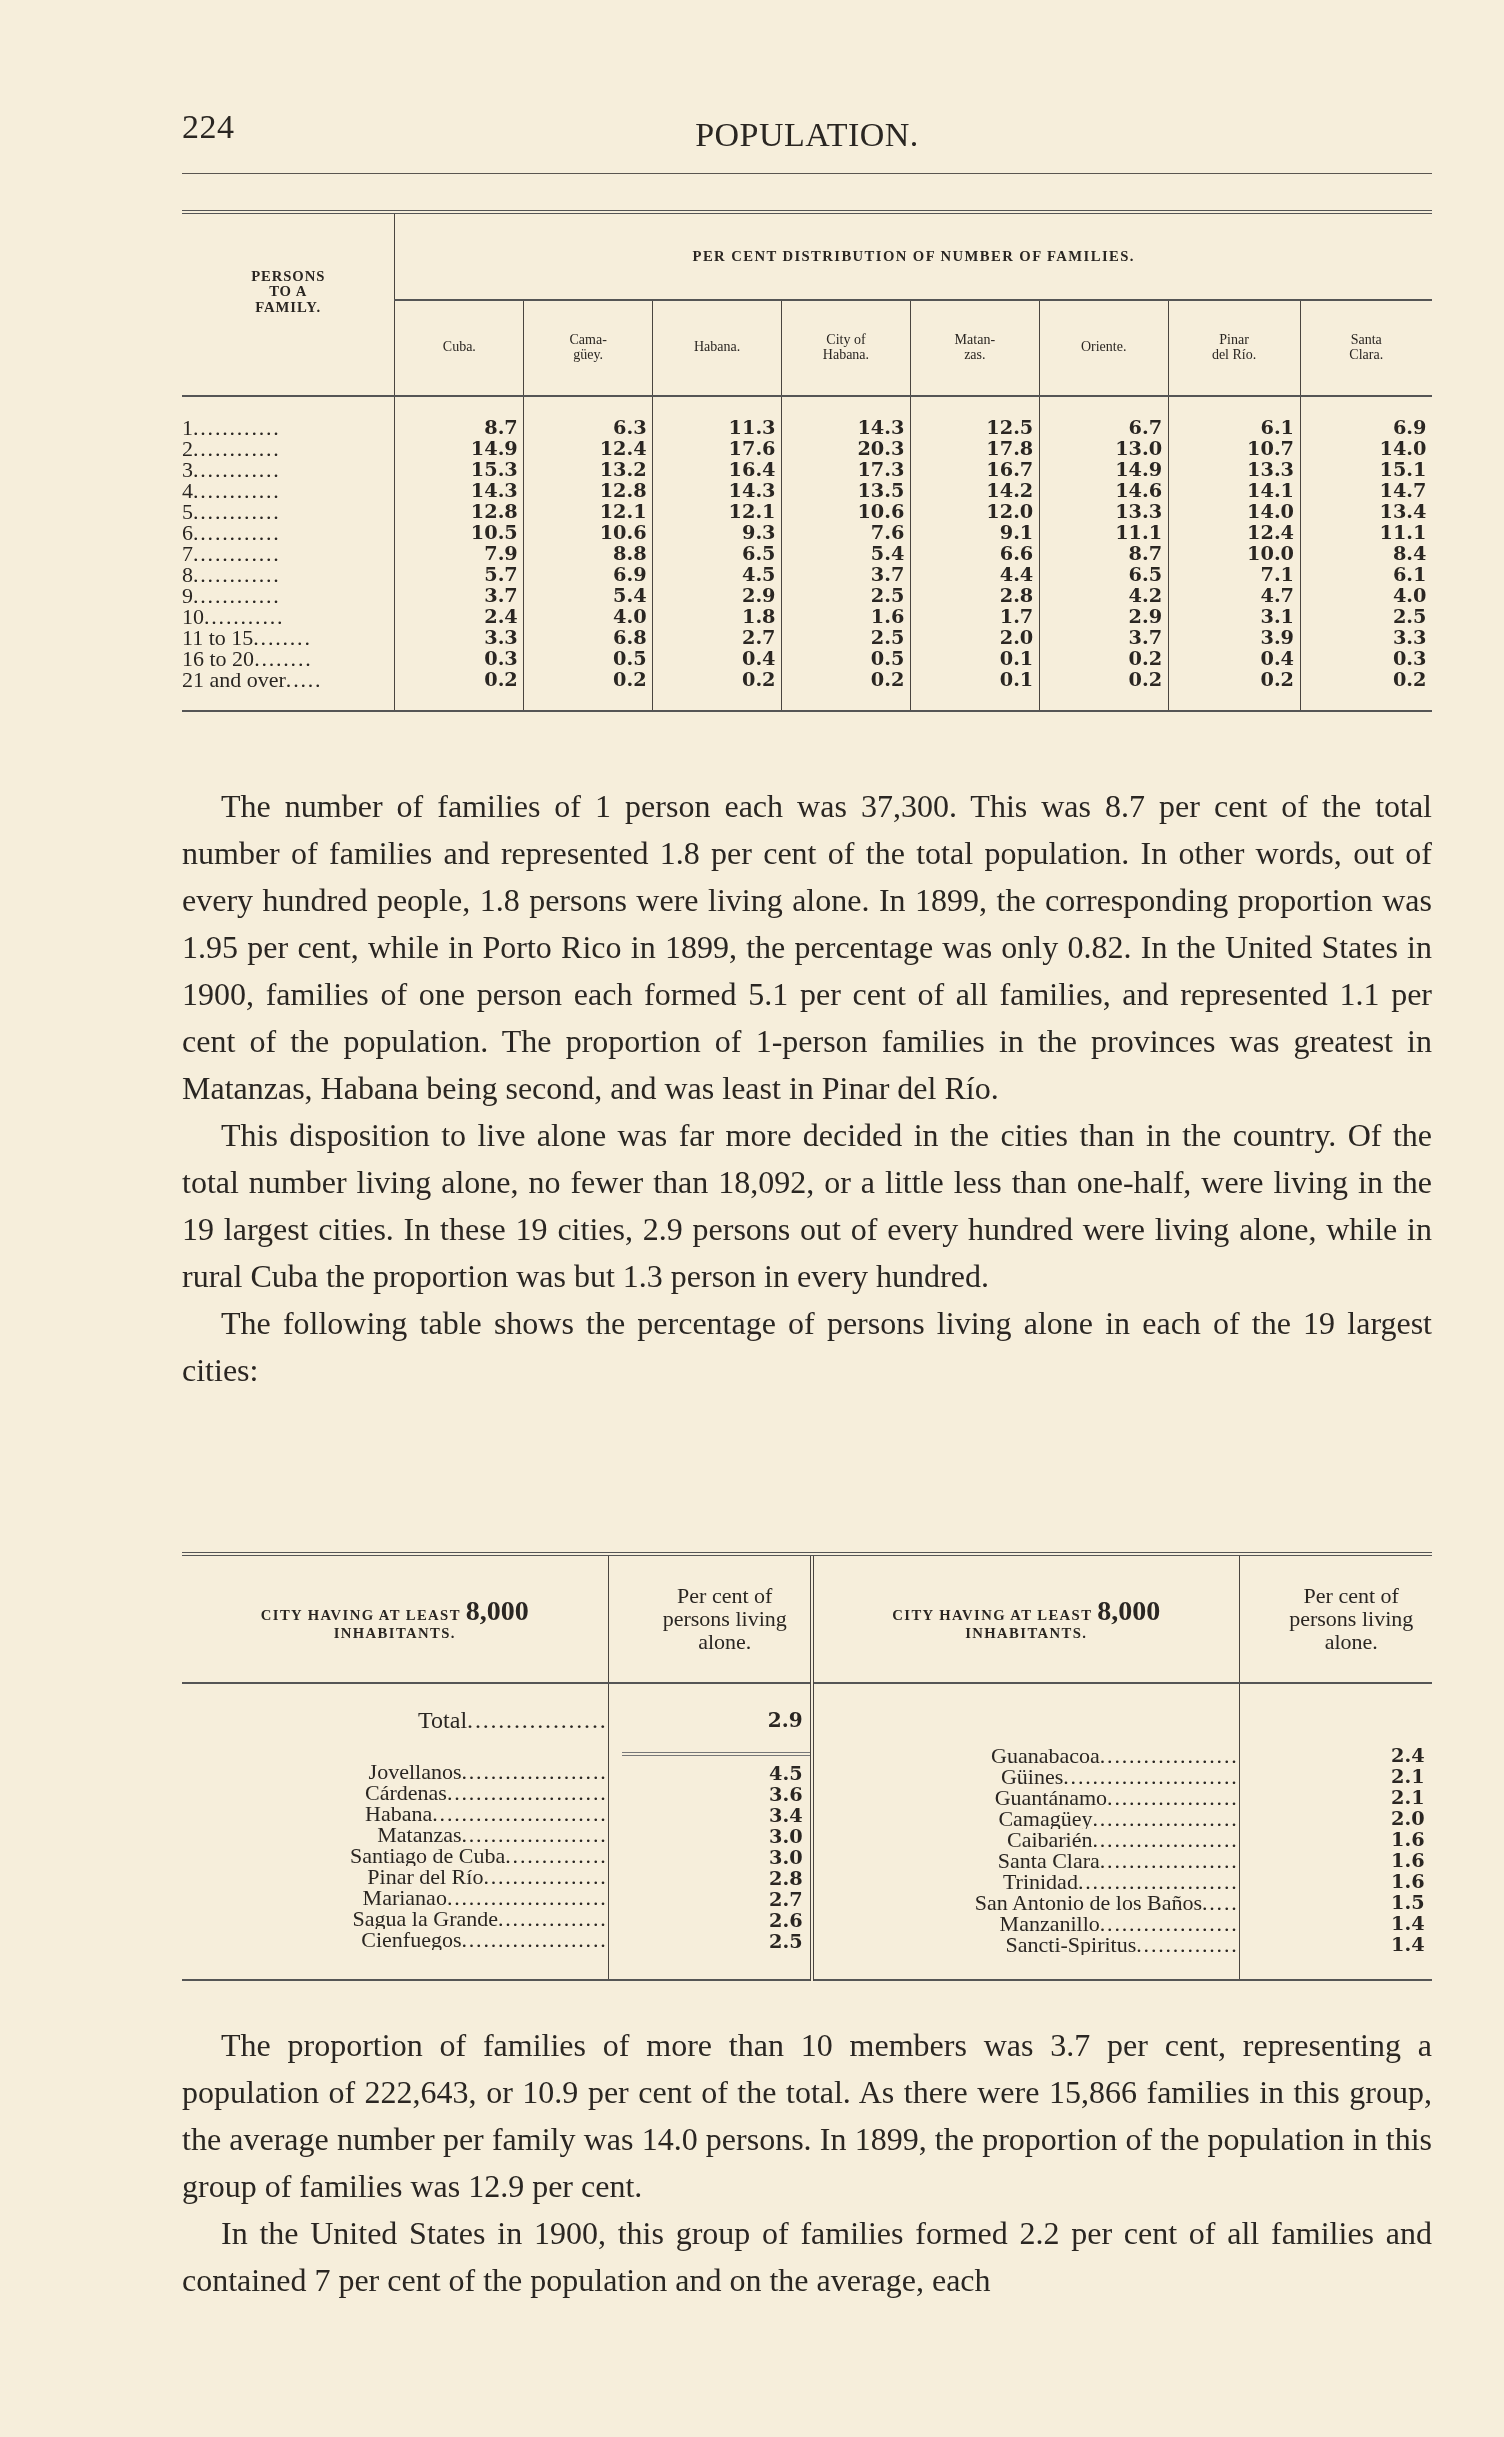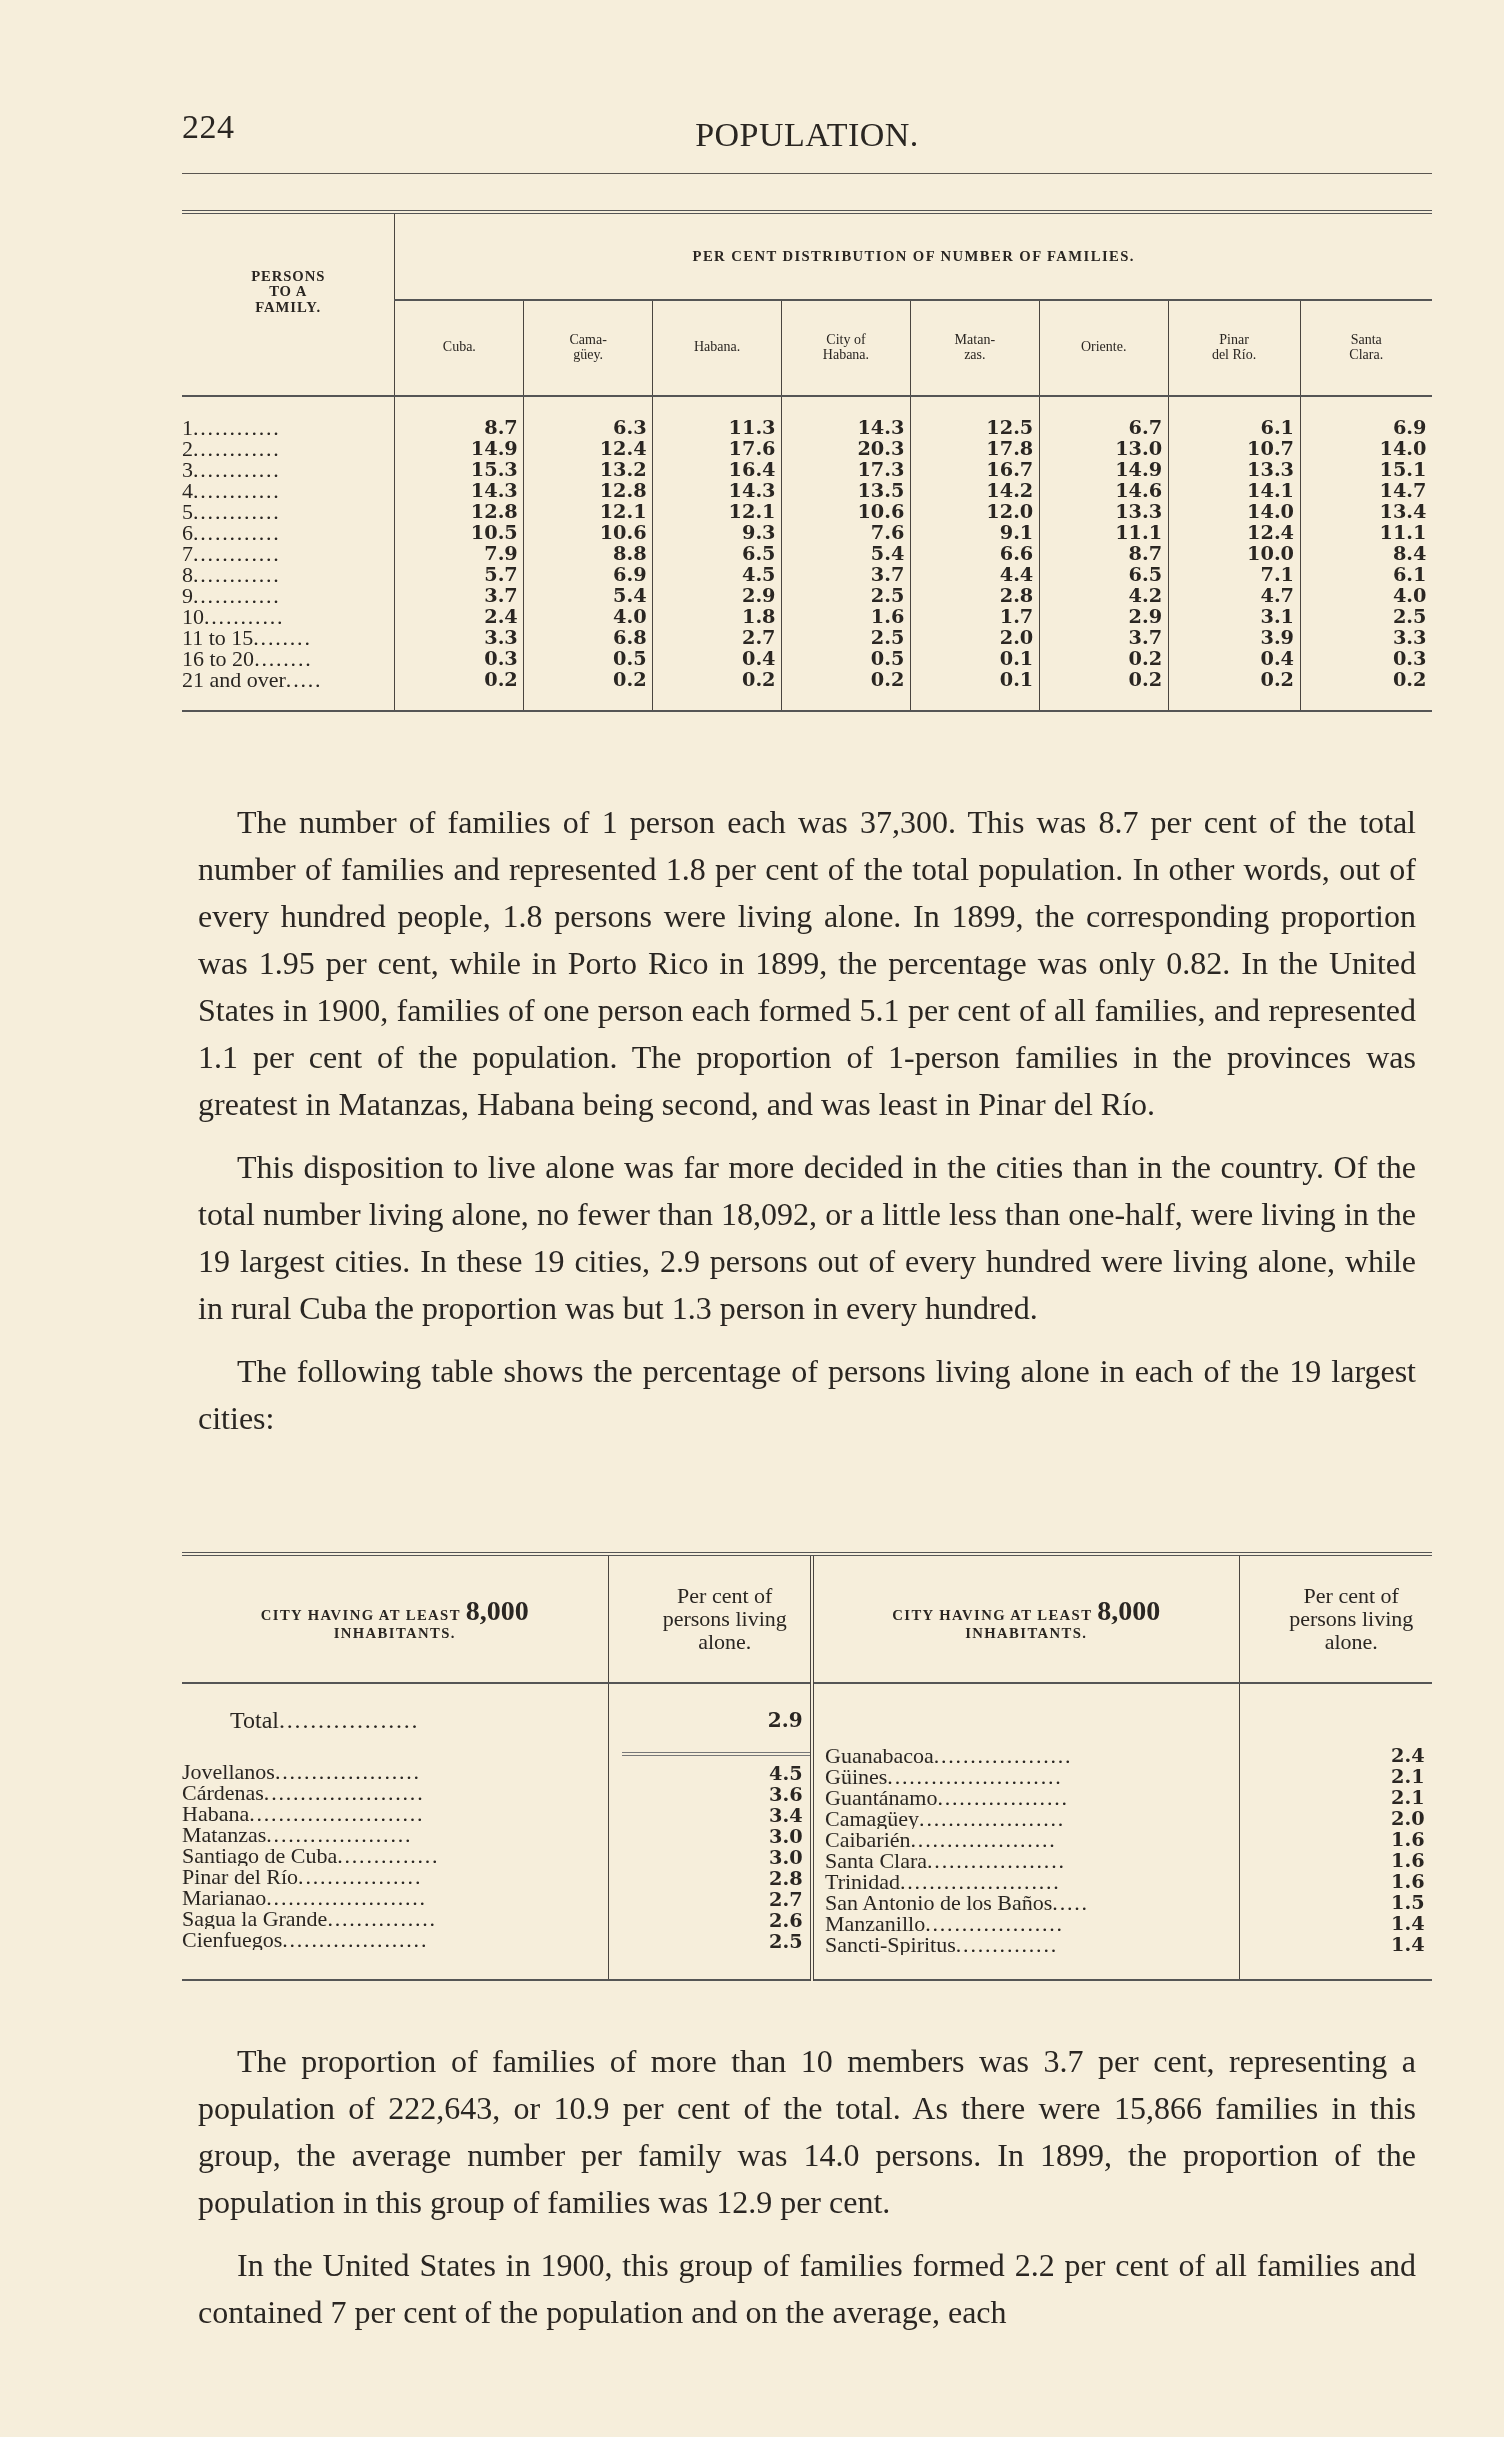--- a/index.html
+++ b/index.html
@@ -33,36 +33,36 @@
   .t1 th.col { height: 92px; font-size: 14px; border-bottom: 2.8px solid #555; }
   .t1 tr.hdr th.first { border-bottom: 2.8px solid #555; }
   .t1 td { border-left: 1.8px solid #4a4540; text-align: right; padding: 0 5.5px 0 0; font-family: "DejaVu Serif", serif; font-weight: bold; font-size: 19.3px; line-height: 21px; }
   .t1 td.label { border-left: none; text-align: left; font-family: "Liberation Serif", serif; font-weight: normal; font-size: 22px; padding-left: 0; white-space: nowrap; }
   .t1 tr.spacer td { height: 20px; }
   .t1 tr.spacer-bottom td { height: 20px; border-bottom: 2.8px solid #555; }
   .dots { letter-spacing: 1.8px; }
 
   
   .prose { position: absolute; left: 0; width: 1250px; font-size: 32px; line-height: 47px; text-align: justify; }
-  .prose p { margin: 16px; text-indent: 39px; }
+  .prose p { margin: 0; text-indent: 39px; }
   .prose1 { top: 783px; }
   .prose2 { top: 2022px; }
 
   
   .t2-wrap { position: absolute; top: 1552px; left: 0; width: 1250px; }
   .t2 { width: 1250px; }
   .t2 th { font-weight: normal; vertical-align: middle; text-align: center; height: 124px; border-bottom: 2.8px solid #555; line-height: 1.05; }
   .t2 th.city { font-size: 14.7px; font-weight: bold; letter-spacing: 1.4px; }
   .t2 th.city .big { font-size: 28px; letter-spacing: 0; }
   .t2 th.pct { font-size: 22px; padding-left: 32px; }
   .t2 .bl { border-left: 1.8px solid #4a4540; }
   .t2 .bdbl { border-left: 4.6px double #4a4540; }
   .t2 td { vertical-align: top; padding: 0; }
   .t2 .listcell { font-size: 22px; line-height: 21px; }
-  .t2 .row { display: flex; justify-content: flex-start; white-space: nowrap; overflow: hidden; }
+  .t2 .row { display: flex; justify-content: flex-end; white-space: nowrap; overflow: hidden; }
   .t2 .valcol { text-align: right; font-family: "DejaVu Serif", serif; font-weight: bold; font-size: 19.3px; line-height: 21px; padding-right: 7.4px; }
   .t2 tr.body td { border-bottom: 2.8px solid #555; padding-bottom: 24px; }
   .total-row { font-size: 24px; padding-top: 26px; height: 37px; }
   .total-sep { border-top: 1.8px solid #777; border-bottom: 0.9px solid #777; height: 1.8px; margin: 5.5px 0 7.4px 13px; }
 </style>
 </head>
 <body>
 
 <div class="page">
 

